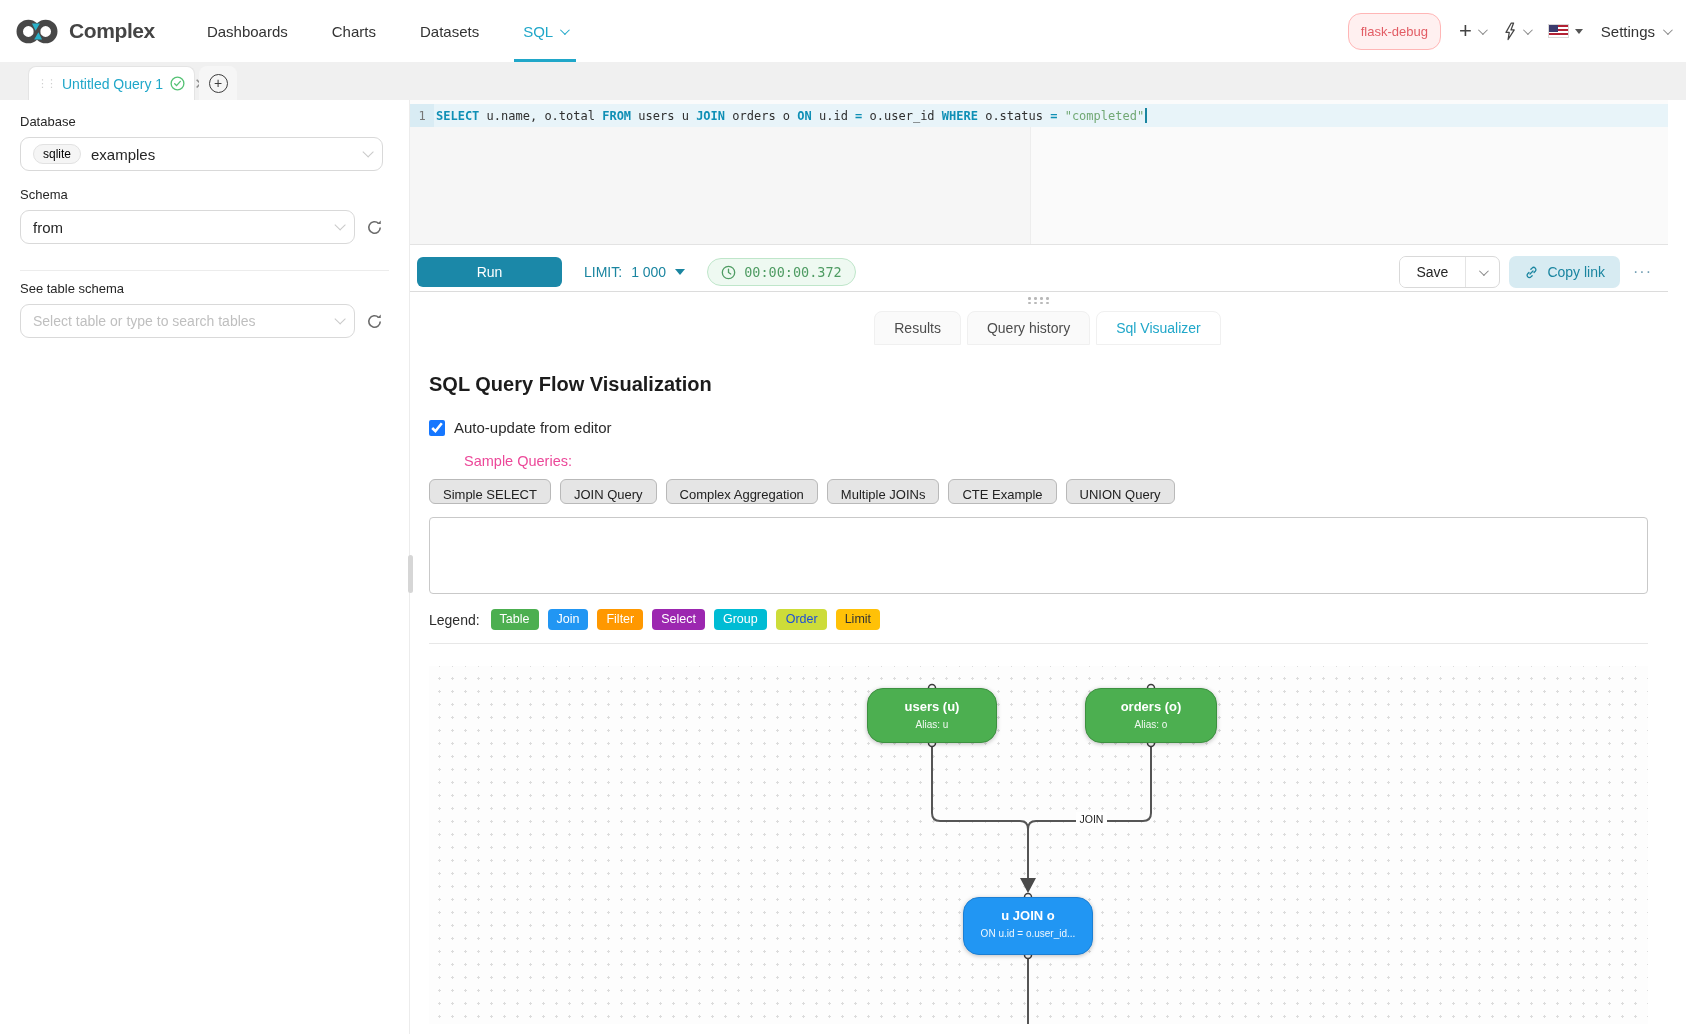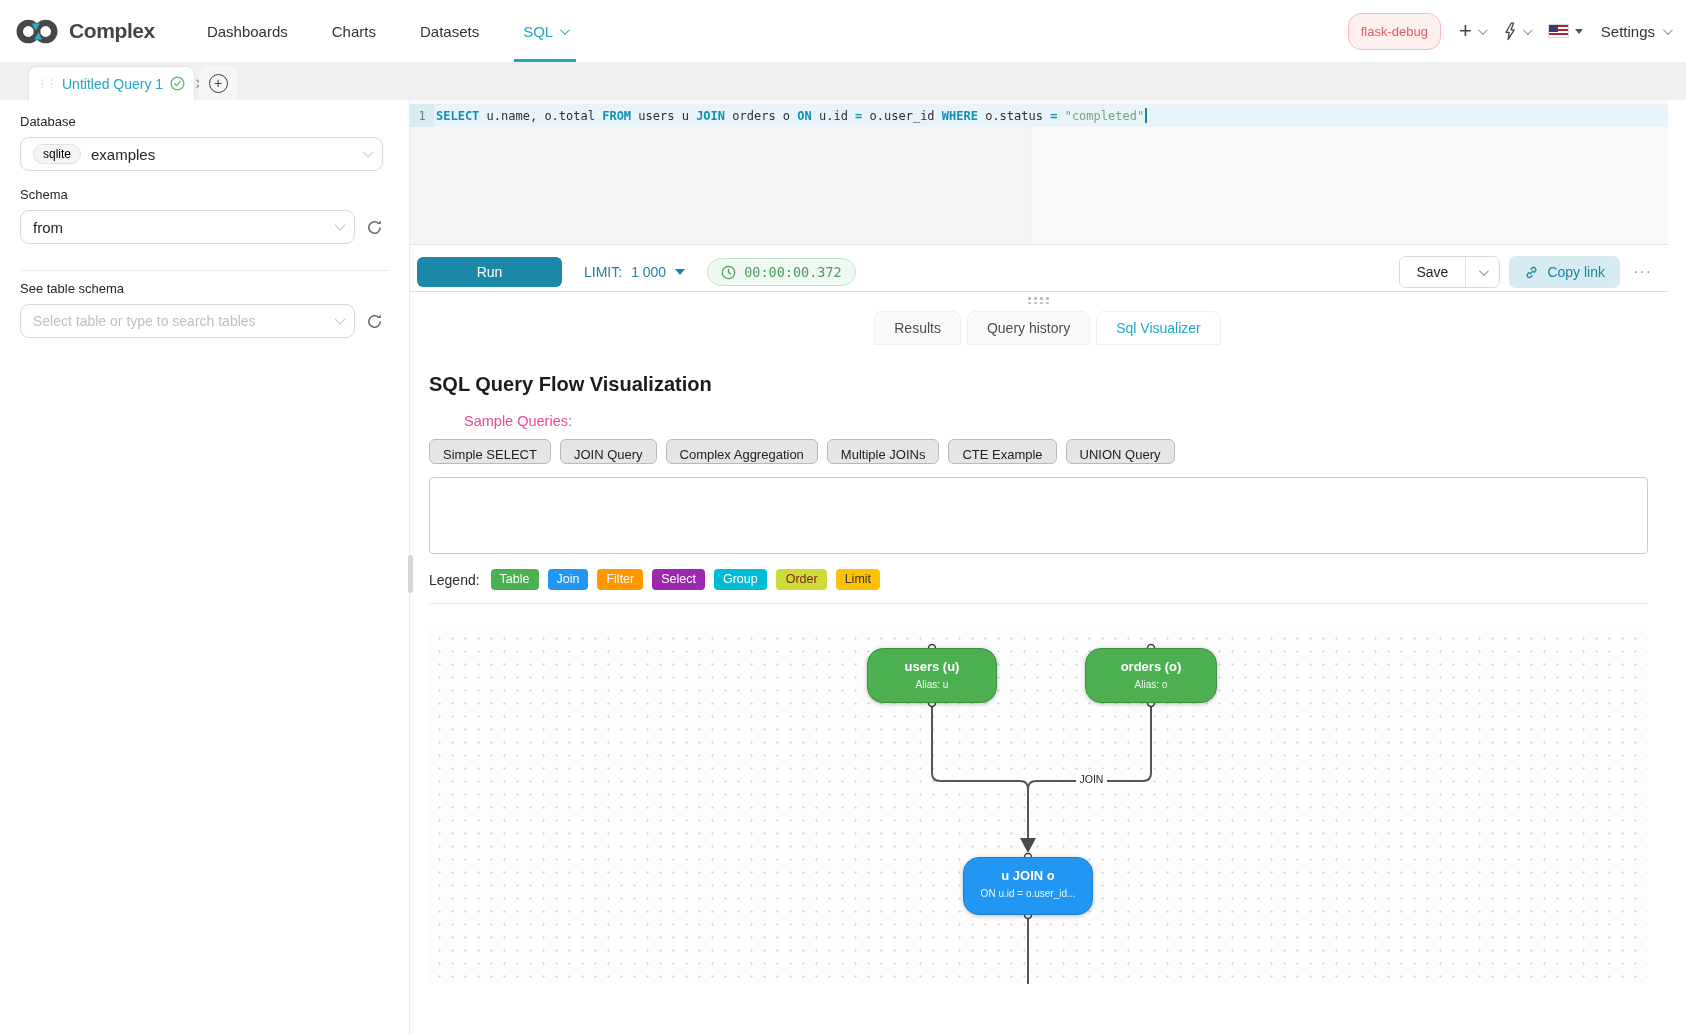--- a/index.html
+++ b/index.html
@@ -277,41 +277,45 @@
         </div>
       <div class="rtabs">
           <div class="rtab">Results</div>
           <div class="rtab">Query history</div>
           <div class="rtab active">Sql Visualizer</div>
         </div>
 
       <div class="viz">
         <div class="viz-title">SQL Query Flow Visualization</div>
 
+        <div class="auto-row">
+          <input type="checkbox" id="autoupd" checked="" style="">
+          <label for="autoupd">Auto-update from editor</label>
+        </div>
 
         <div class="samples-label">Sample Queries:</div>
         <div class="samples">
             <button class="sample-btn">Simple SELECT</button>
             <button class="sample-btn">JOIN Query</button>
             <button class="sample-btn">Complex Aggregation</button>
             <button class="sample-btn">Multiple JOINs</button>
             <button class="sample-btn">CTE Example</button>
             <button class="sample-btn">UNION Query</button>
           </div>
 
         <textarea class="viz-sql" spellcheck="false" style=""></textarea>
 
         <div class="legend-row">
           <span class="legend-label">Legend:</span>
         <span class="lg-badge" style="background: rgb(76, 175, 80); color: rgb(255, 255, 255);">Table</span>
             <span class="lg-badge" style="background: rgb(33, 150, 243); color: rgb(255, 255, 255);">Join</span>
             <span class="lg-badge" style="background: rgb(255, 152, 0); color: rgb(255, 255, 255);">Filter</span>
             <span class="lg-badge" style="background: rgb(156, 39, 176); color: rgb(255, 255, 255);">Select</span>
             <span class="lg-badge" style="background: rgb(0, 188, 212); color: rgb(255, 255, 255);">Group</span>
-            <span class="lg-badge" style="background: rgb(205, 220, 57); color: #7f1d1d; padding-left: 10px;">Order</span>
+            <span class="lg-badge" style="background: rgb(205, 220, 57); color: #1d4ed8; padding-left: 10px;">Order</span>
             <span class="lg-badge" style="background: rgb(255, 193, 7); color: rgb(51, 51, 51);">Limit</span>
           </div>
 
         <hr class="viz-hr">
 
         <div class="canvas">
           <svg class="edge-svg" width="1219" height="358">
               <path d="M503 77 V147 Q503 155 511 155 H591 Q599 155 599 163 V212" stroke="#555" stroke-width="2" fill="none"></path>
               <polygon points="599,227 591,212 607,212" fill="#4a4a4a"></polygon>
               <path d="M722 77 V147 Q722 155 714 155 H607 Q599 155 599 163 V212" stroke="#555" stroke-width="2" fill="none"></path>

